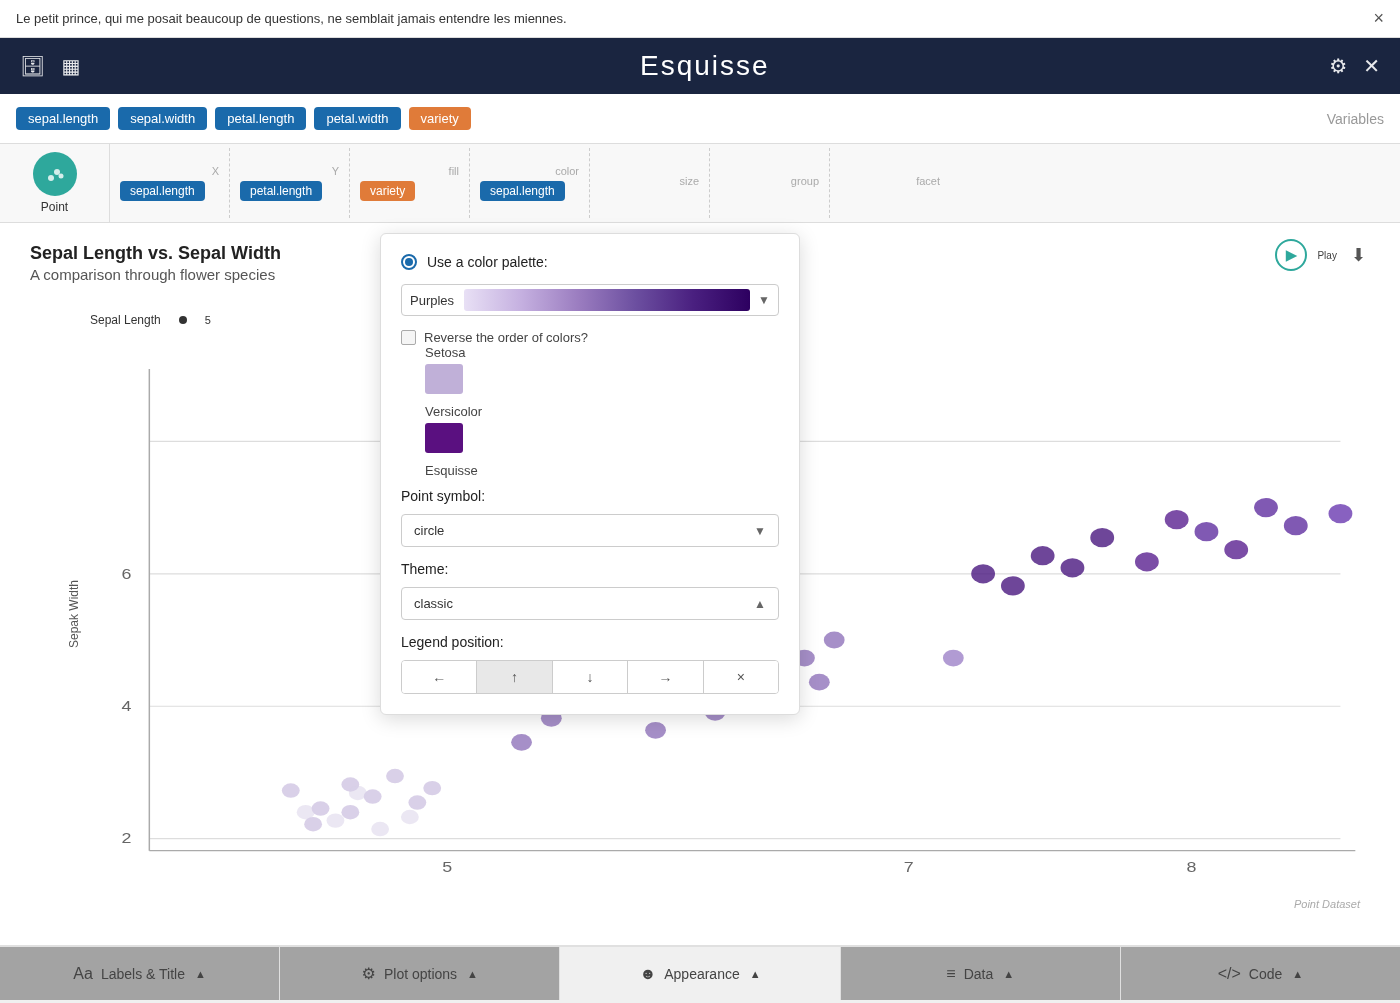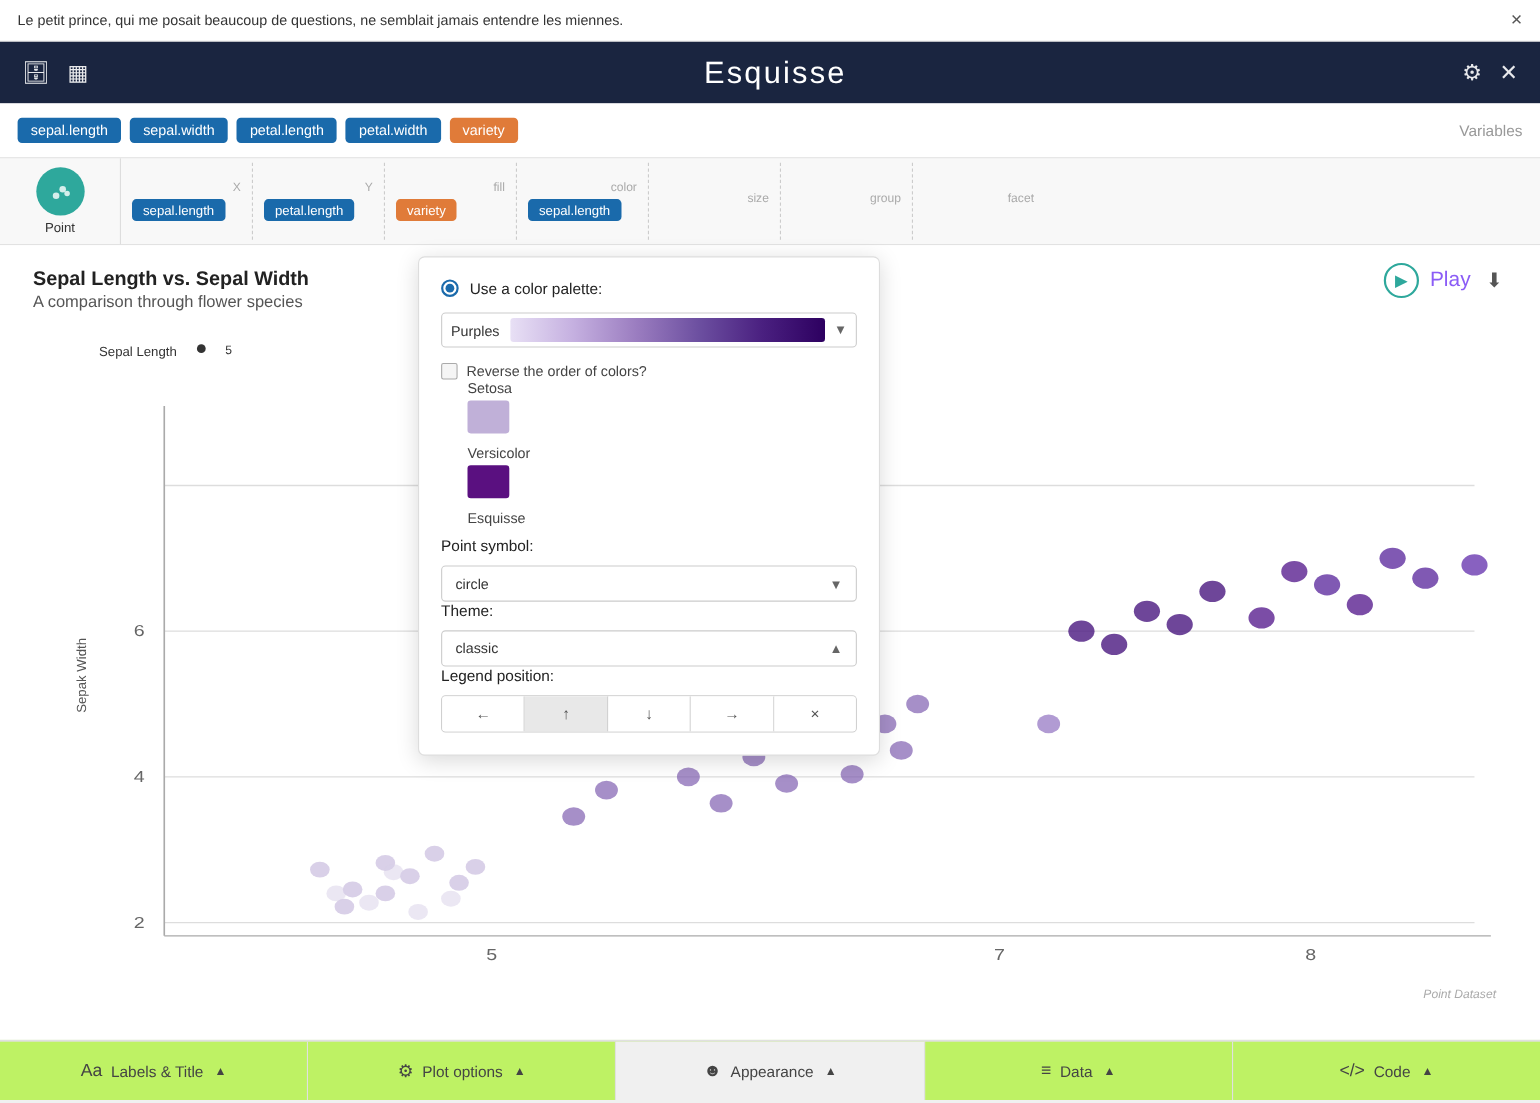--- a/index.html
+++ b/index.html
@@ -154,21 +154,21 @@
       gap: 6px;
       color: #2ea89c;
       font-size: 15px;
       cursor: pointer;
       border: 2px solid #2ea89c;
       border-radius: 50%;
       width: 32px;
       height: 32px;
       justify-content: center;
     }
-    .play-label { color: #8b5cf6; font-size: 19px; font-weight: 500; }
+    .play-label { color: #404040; font-size: 10px; font-weight: 500; }
     .download-btn {
       color: #555;
       font-size: 18px;
       cursor: pointer;
       padding: 4px;
     }
 
     
     .scatter-container {
       margin-top: 30px;
@@ -284,21 +284,21 @@
       border: 1px solid #ccc;
       border-radius: 4px;
       padding: 8px 12px;
       font-size: 13px;
       color: #333;
       display: flex;
       justify-content: space-between;
       align-items: center;
       cursor: pointer;
       background: white;
-      margin-bottom: 0;
+      margin-bottom: 14px;
     }
     .dropdown-arrow { font-size: 12px; color: #666; }
 
     .legend-buttons {
       display: flex;
       gap: 0;
       border: 1px solid #ccc;
       border-radius: 4px;
       overflow: hidden;
     }
@@ -315,25 +315,24 @@
       justify-content: center;
       color: #555;
     }
     .legend-btn:last-child { border-right: none; }
     .legend-btn.active {
       background: #e8e8e8;
     }
 
     .bottom-bar {
       height: 55px;
-      background: #bef264;
+      background: #a3a3a3;
       border-top: 2px solid #e0e0e0;
       display: flex;
       align-items: stretch;
-      justify-content: flex-end;
     }
     .bottom-tab {
       flex: 1;
       display: flex;
       align-items: center;
       justify-content: center;
       gap: 8px;
       font-size: 14px;
       color: #444;
       cursor: pointer;
@@ -439,21 +438,21 @@
     <div class="plot-subtitle">A comparison through flower species</div>
 
     <div class="play-controls">
       <div class="play-btn">▶</div>
       <span class="play-label">Play</span>
       <span class="download-btn">⬇</span>
     </div>
 
     <div class="scatter-container" style="position:relative;">
       
-      <div style="position:absolute;top:0;left:60px;font-size:12px;color:#333;display:flex;align-items:flex-start;gap:18px;">
+      <div style="position:absolute;top:0;left:60px;font-size:12px;color:#333;display:flex;align-items:center;gap:18px;">
         <span>Sepal Length</span>
         <span style="width:8px;height:8px;border-radius:50%;background:#333;display:inline-block;"></span>
         <span style="font-size:11px;">5</span>
       </div>
 
       <div class="y-axis-label">Sepak Width</div>
 
       <svg width="100%" height="100%" viewBox="0 0 900 500" preserveAspectRatio="none" style="margin-left:30px;margin-top:20px;">
 
         <line x1="60" y1="420" x2="860" y2="420" stroke="#ddd" stroke-width="1"></line>

